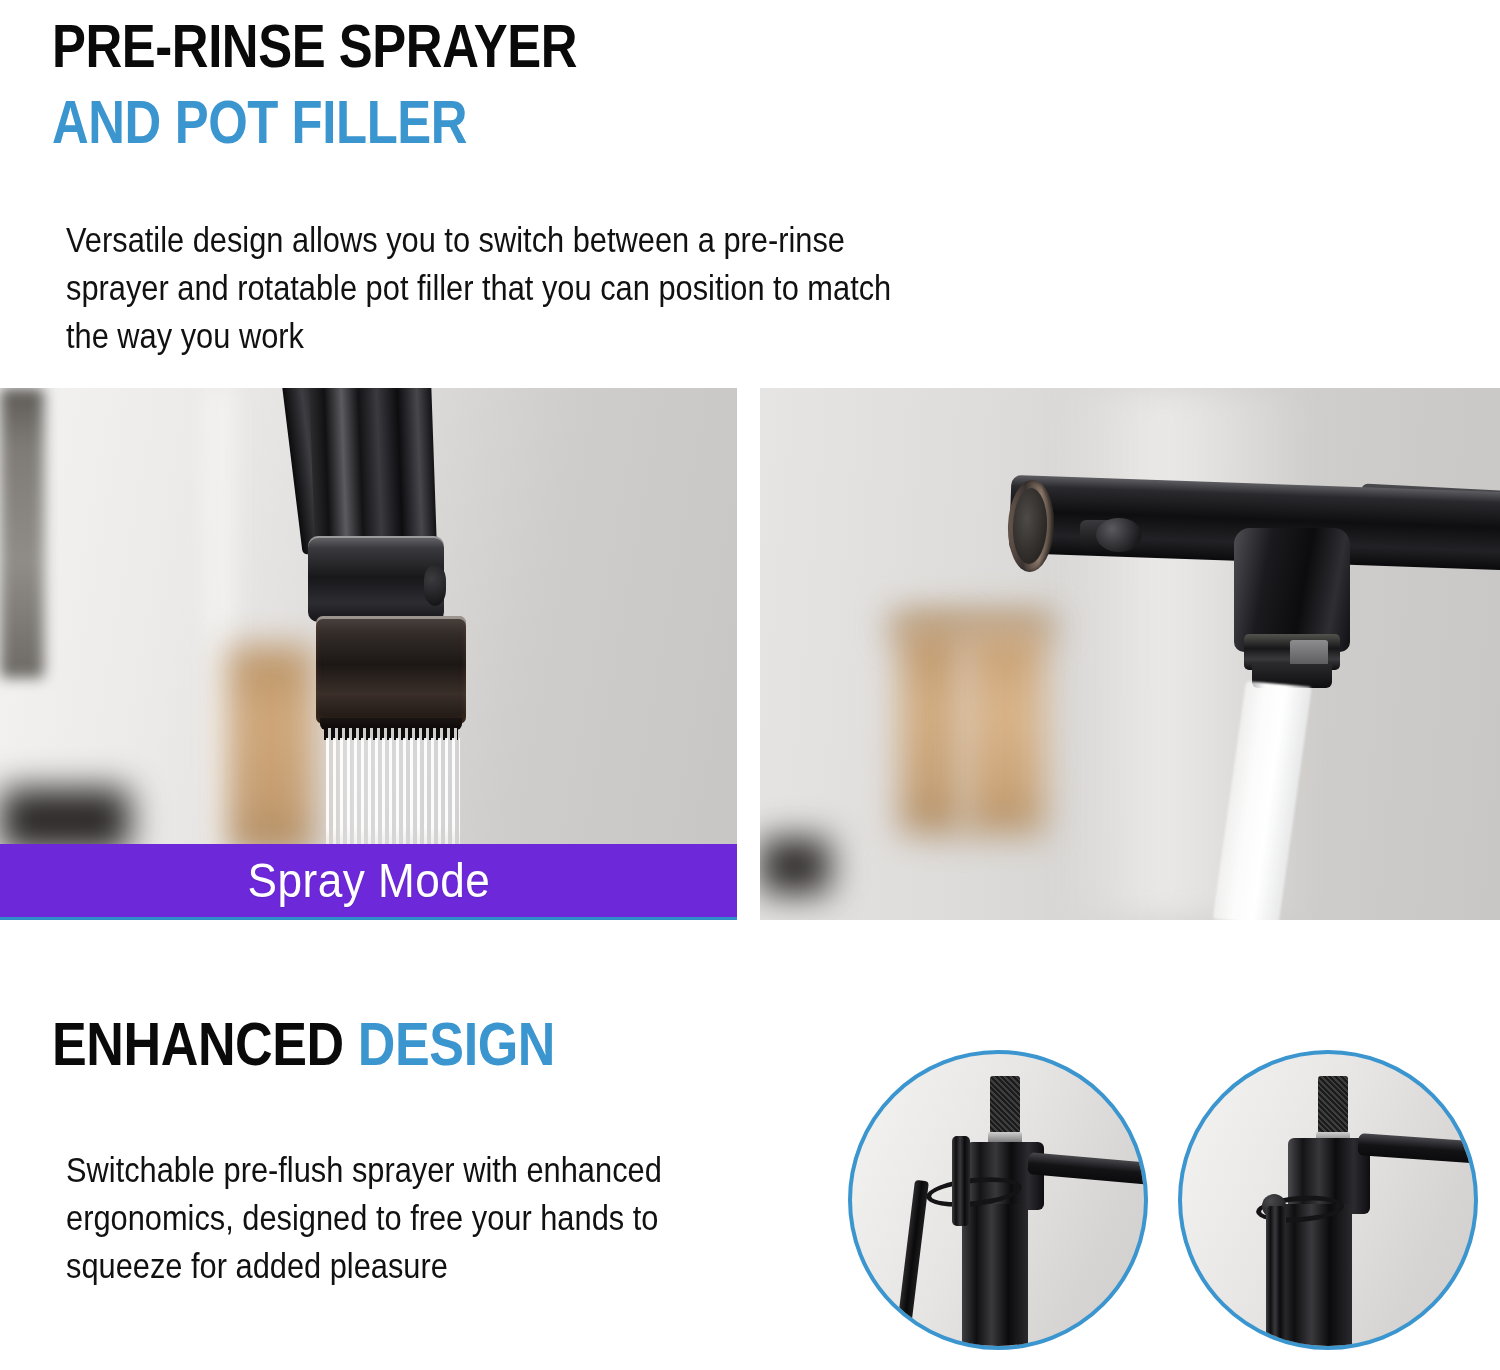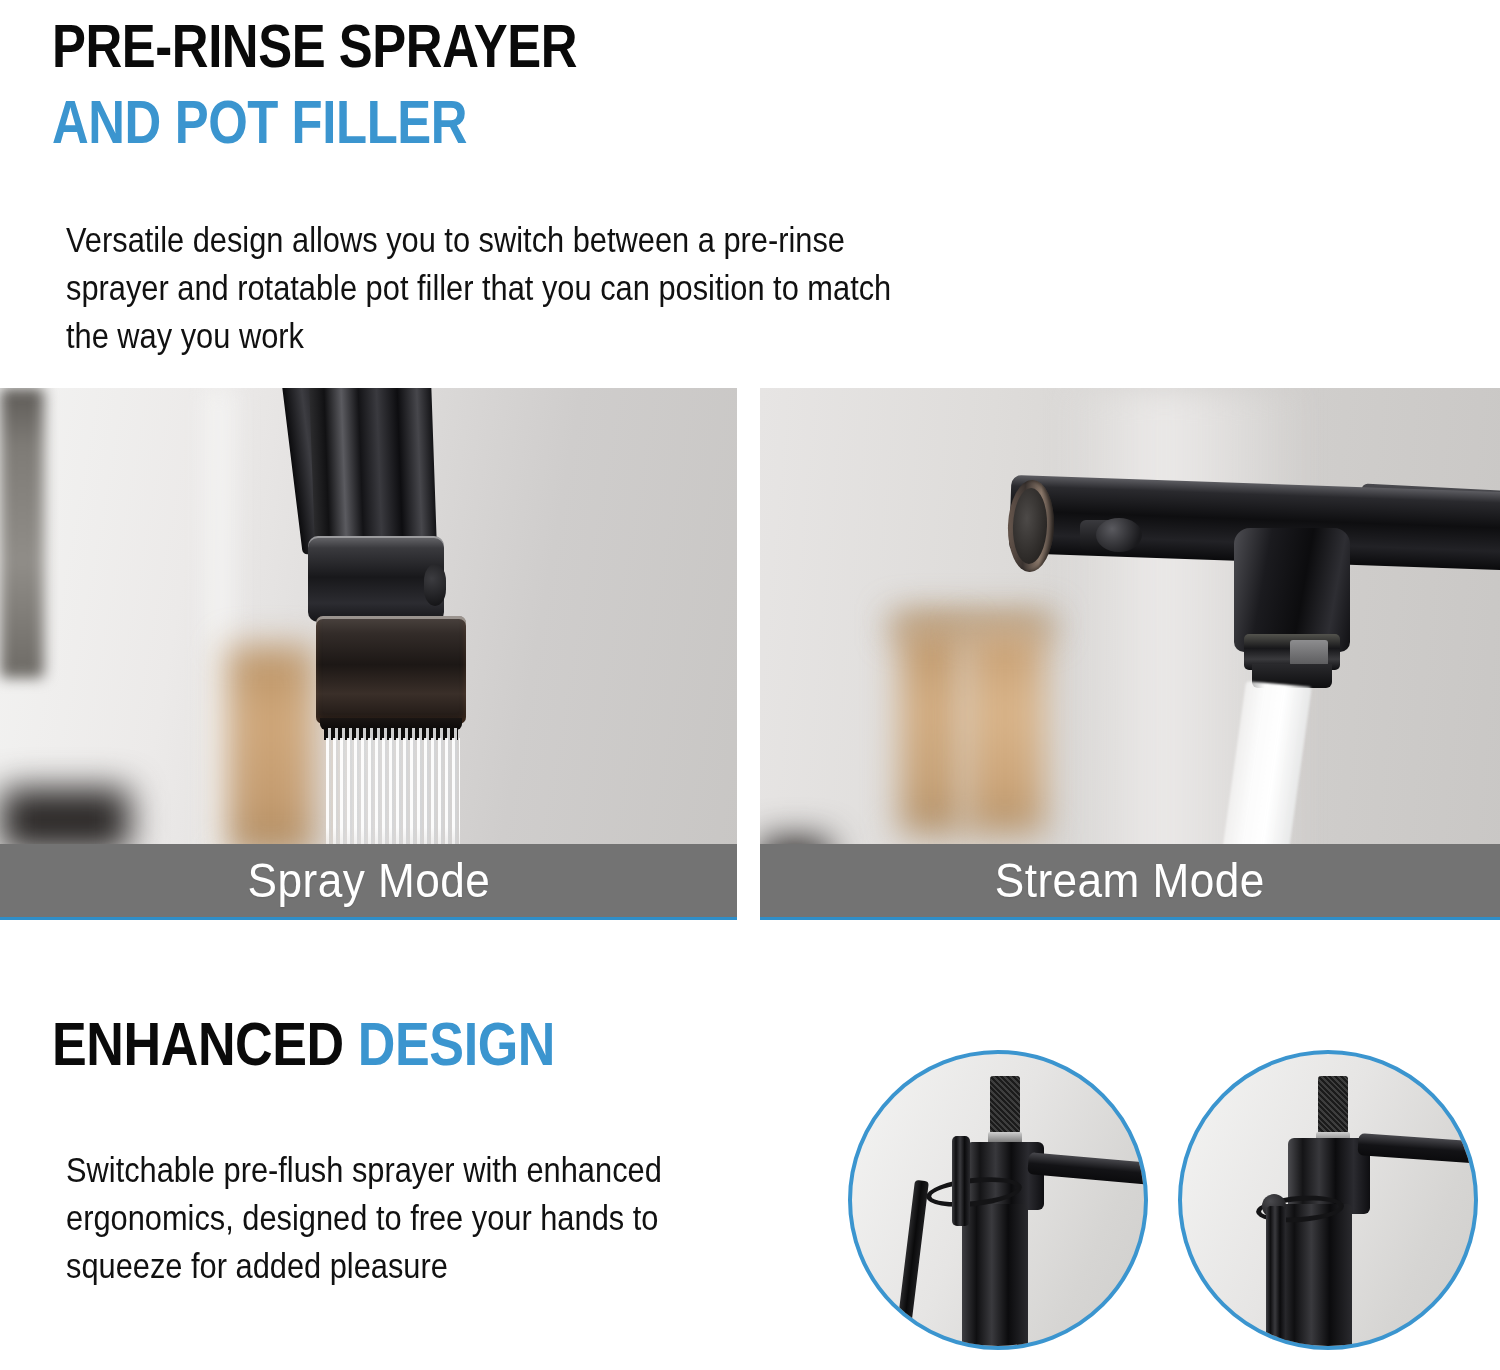--- a/index.html
+++ b/index.html
@@ -220,21 +220,21 @@
     background:linear-gradient(90deg,rgba(255,255,255,.55),#fbfbfb 28%,#ffffff 60%,rgba(240,242,243,.7));
     transform:rotate(5deg) skewX(-3deg);
     transform-origin:top center;
     filter:blur(1.1px);
     border-radius:4px;
   }
 
   
   .caption {
     position:absolute; left:0; bottom:0; width:100%; height:76px;
-    background:#737373;
+    background:#6d28d9;
     display:flex; align-items:center; justify-content:center;
     border-bottom:3px solid #2f8ec8;
   }
   .caption span {
     color:#ffffff;
     font-size:48px;
     font-weight:400;
     letter-spacing:0.5px;
     transform:scaleX(0.92);
     text-shadow:0 1px 2px rgba(0,0,0,.12);
@@ -356,23 +356,20 @@
         <div class="st-cap"></div>
         <div class="st-cap-face"></div>
         <div class="st-btn-base"></div>
         <div class="st-btn"></div>
         <div class="st-joint"></div>
         <div class="st-nut"></div>
         <div class="st-aer-chip"></div>
         <div class="st-aer"></div>
         <div class="st-stream"></div>
       </div>
-      <div class="caption">
-        <span>Stream Mode</span>
-      </div>
     </div>
   </div>
 
   <div class="h2-block">
     <div class="h2">
       <span class="dark">ENHANCED</span><span>&nbsp;</span><span class="blue">DESIGN</span>
     </div>
   </div>
 
   <div class="body2">Switchable pre-flush sprayer with enhanced ergonomics, designed to free your hands to squeeze for added pleasure</div>

